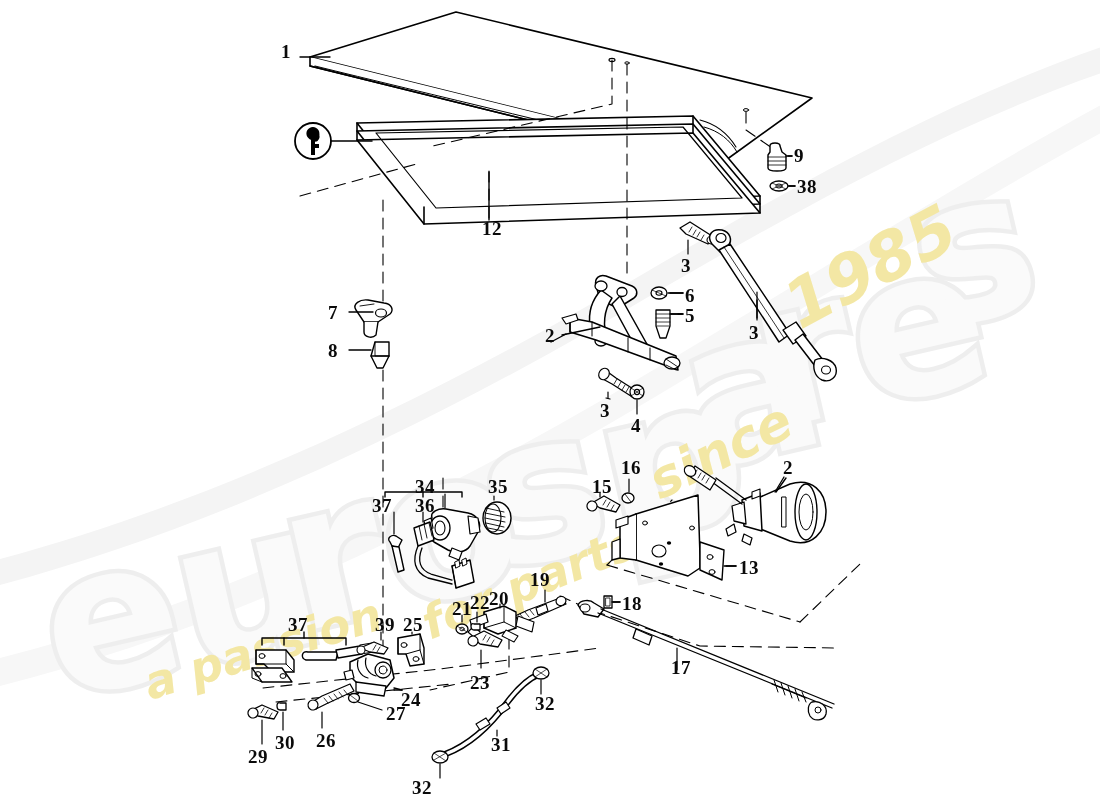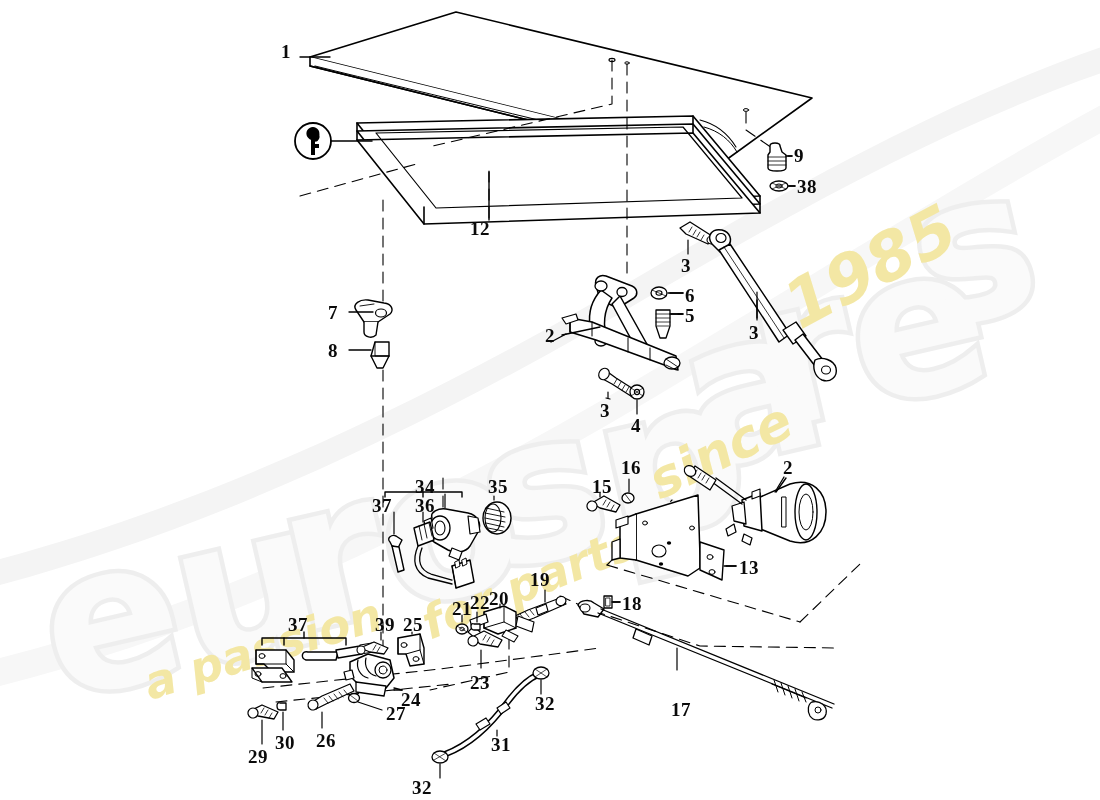--- a/index.html
+++ b/index.html
@@ -526,38 +526,38 @@
       <line x1="786" y1="478" x2="776" y2="492"></line>
       <line x1="402" y1="690" x2="394" y2="688"></line>
       <line x1="620" y1="602" x2="613" y2="602"></line>
     </g>
 
   </svg>
   </div>
 
   <div class="layer" id="label-layer">
     <span class="lbl" style="left:281px;top:42px">1</span>
-    <span class="lbl" style="left:470px;top:219px">12</span>
+    <span class="lbl" style="left:482px;top:219px">12</span>
     <span class="lbl" style="left:794px;top:146px">9</span>
     <span class="lbl" style="left:797px;top:177px">38</span>
     <span class="lbl" style="left:328px;top:303px">7</span>
     <span class="lbl" style="left:328px;top:341px">8</span>
     <span class="lbl" style="left:545px;top:326px">2</span>
     <span class="lbl" style="left:600px;top:401px">3</span>
     <span class="lbl" style="left:631px;top:416px">4</span>
     <span class="lbl" style="left:685px;top:306px">5</span>
     <span class="lbl" style="left:685px;top:286px">6</span>
     <span class="lbl" style="left:681px;top:256px">3</span>
     <span class="lbl" style="left:749px;top:323px">3</span>
     <span class="lbl" style="left:783px;top:458px">2</span>
     <span class="lbl" style="left:739px;top:558px">13</span>
     <span class="lbl" style="left:592px;top:477px">15</span>
     <span class="lbl" style="left:621px;top:458px">16</span>
     <span class="lbl" style="left:622px;top:594px">18</span>
-    <span class="lbl" style="left:671px;top:700px">17</span>
+    <span class="lbl" style="left:671px;top:658px">17</span>
     <span class="lbl" style="left:530px;top:570px">19</span>
     <span class="lbl" style="left:489px;top:589px">20</span>
     <span class="lbl" style="left:452px;top:599px">21</span>
     <span class="lbl" style="left:470px;top:593px">22</span>
     <span class="lbl" style="left:470px;top:673px">23</span>
     <span class="lbl" style="left:415px;top:477px">34</span>
     <span class="lbl" style="left:488px;top:477px">35</span>
     <span class="lbl" style="left:415px;top:496px">36</span>
     <span class="lbl" style="left:372px;top:496px">37</span>
     <span class="lbl" style="left:288px;top:615px">37</span>

